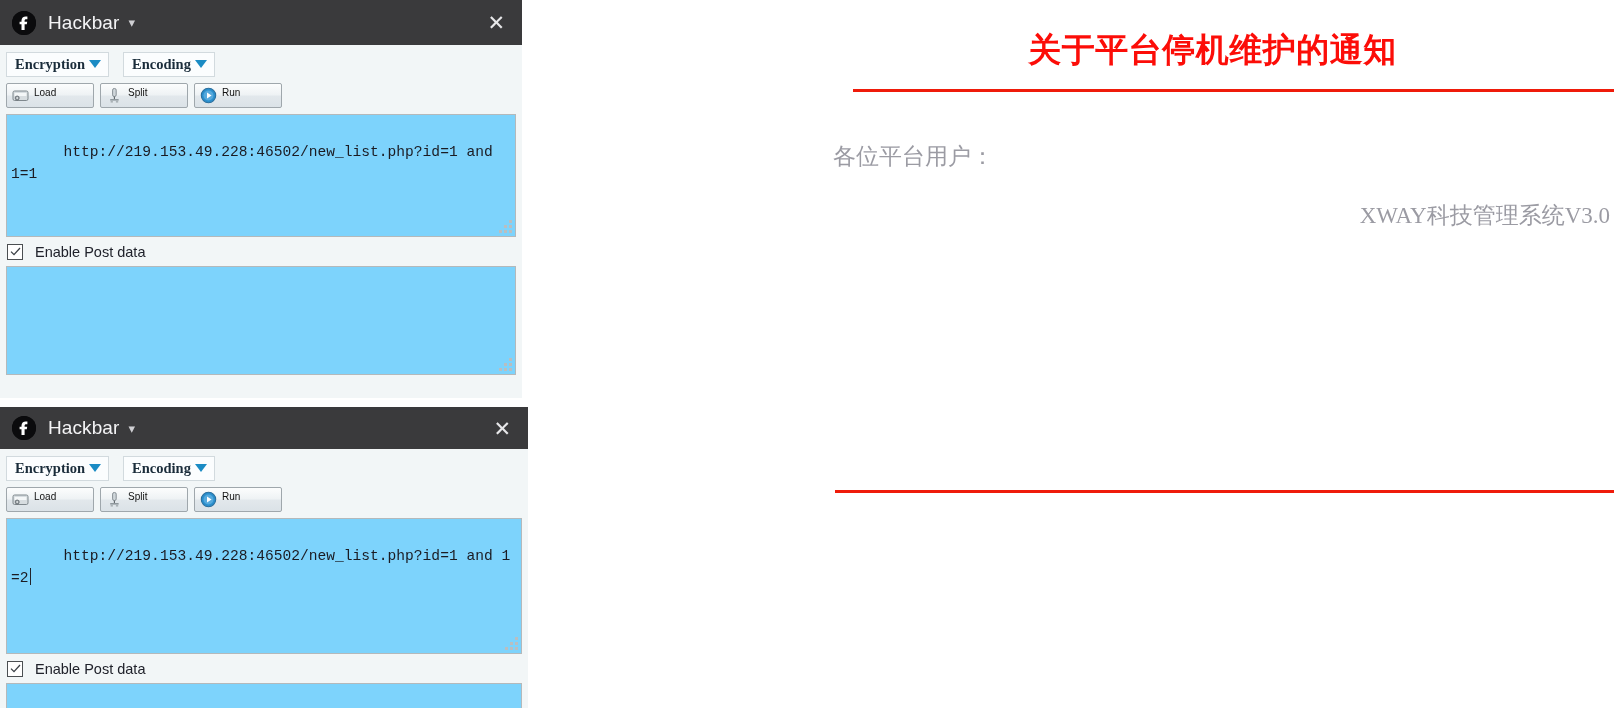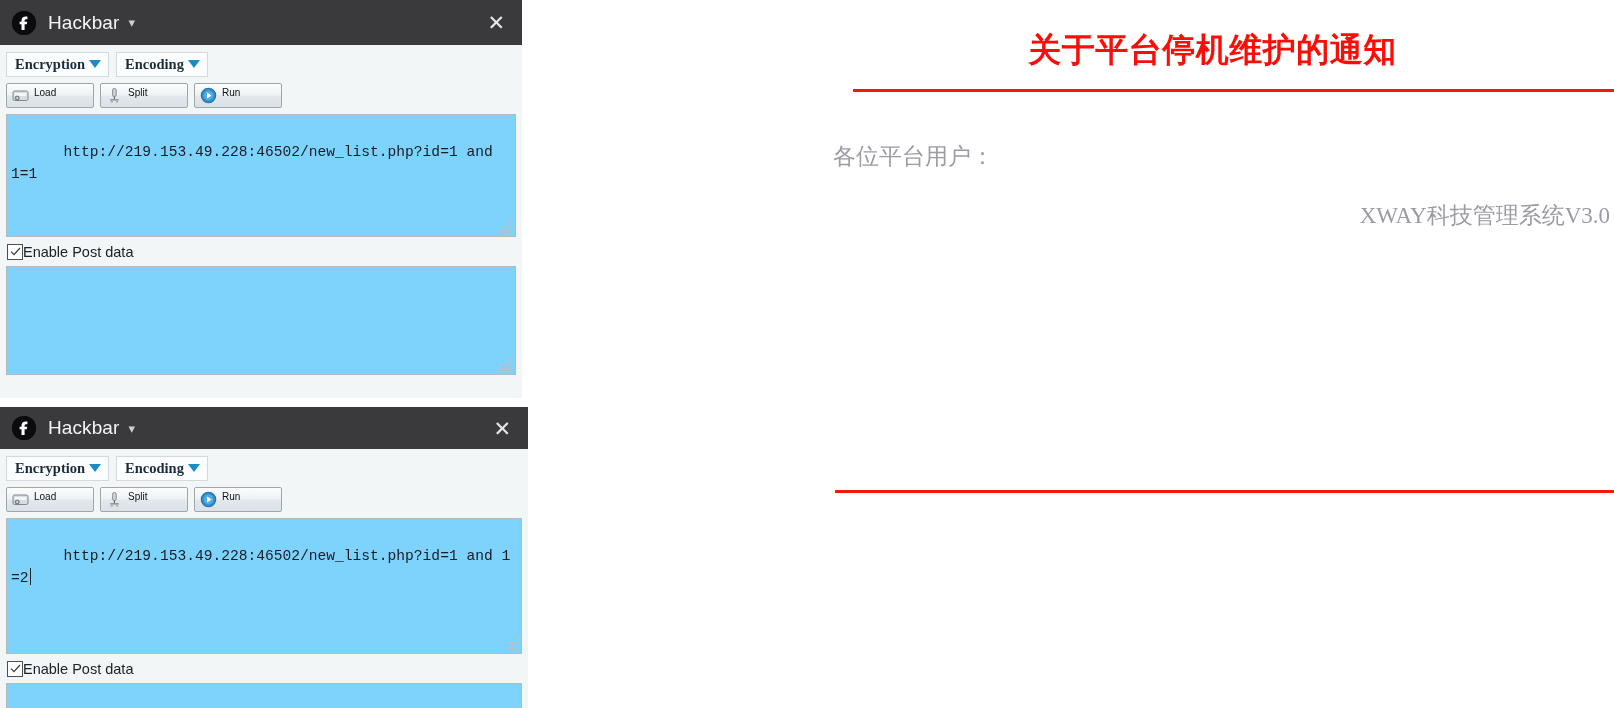--- a/index.html
+++ b/index.html
@@ -70,21 +70,21 @@
     padding: 2px 3px;
   }
 
   .hb-body {
     padding: 7px 6px 0 6px;
     box-sizing: border-box;
   }
 
   .hb-row-drop {
     display: flex;
-    gap: 7px;
+    gap: 14px;
     margin-bottom: 6px;
   }
   .hb-dropbtn {
     border: 1px solid #d2dade;
     background: #fbfdfe;
     color: #1a2c3a;
     font-family: "Liberation Serif", serif;
     font-weight: bold;
     font-size: 14.5px;
     padding: 4px 7px 4px 8px;
@@ -171,21 +171,21 @@
     width: 1px;
     height: 17px;
     background: #23232a;
     vertical-align: -3px;
     margin-left: 1px;
   }
 
   .hb-check-row {
     display: flex;
     align-items: center;
-    gap: 0;
+    gap: 12px;
     margin: 7px 0 6px 1px;
   }
   .hb-checkbox {
     width: 14px; height: 14px;
     border: 1px solid #4b4f52;
     background: #fff;
     display: inline-flex;
     align-items: center;
     justify-content: center;
     flex: 0 0 auto;

